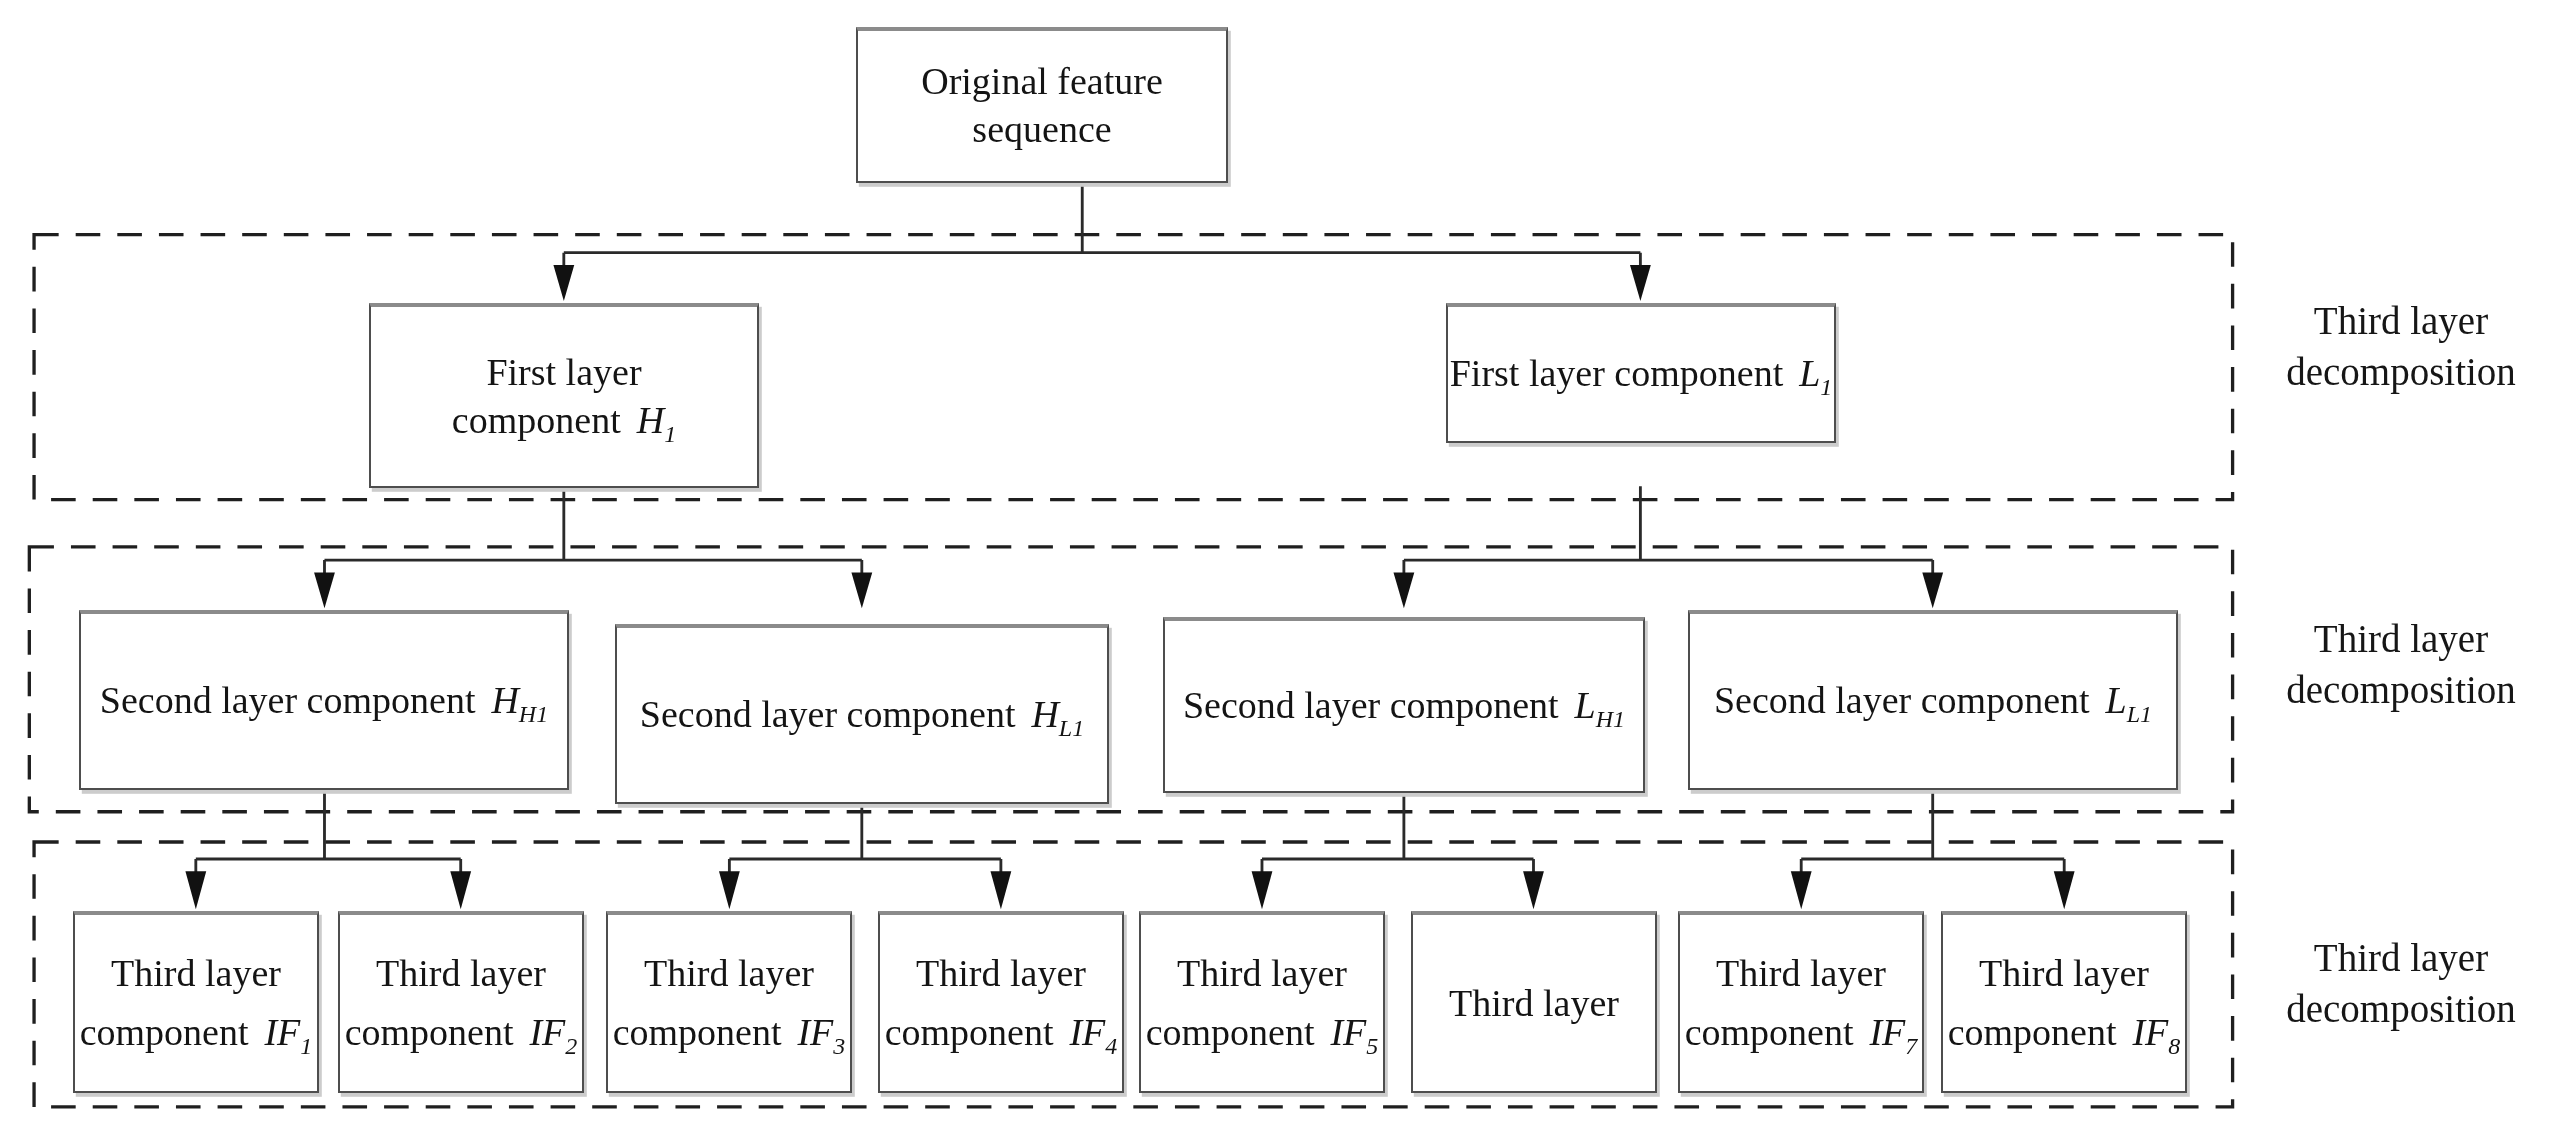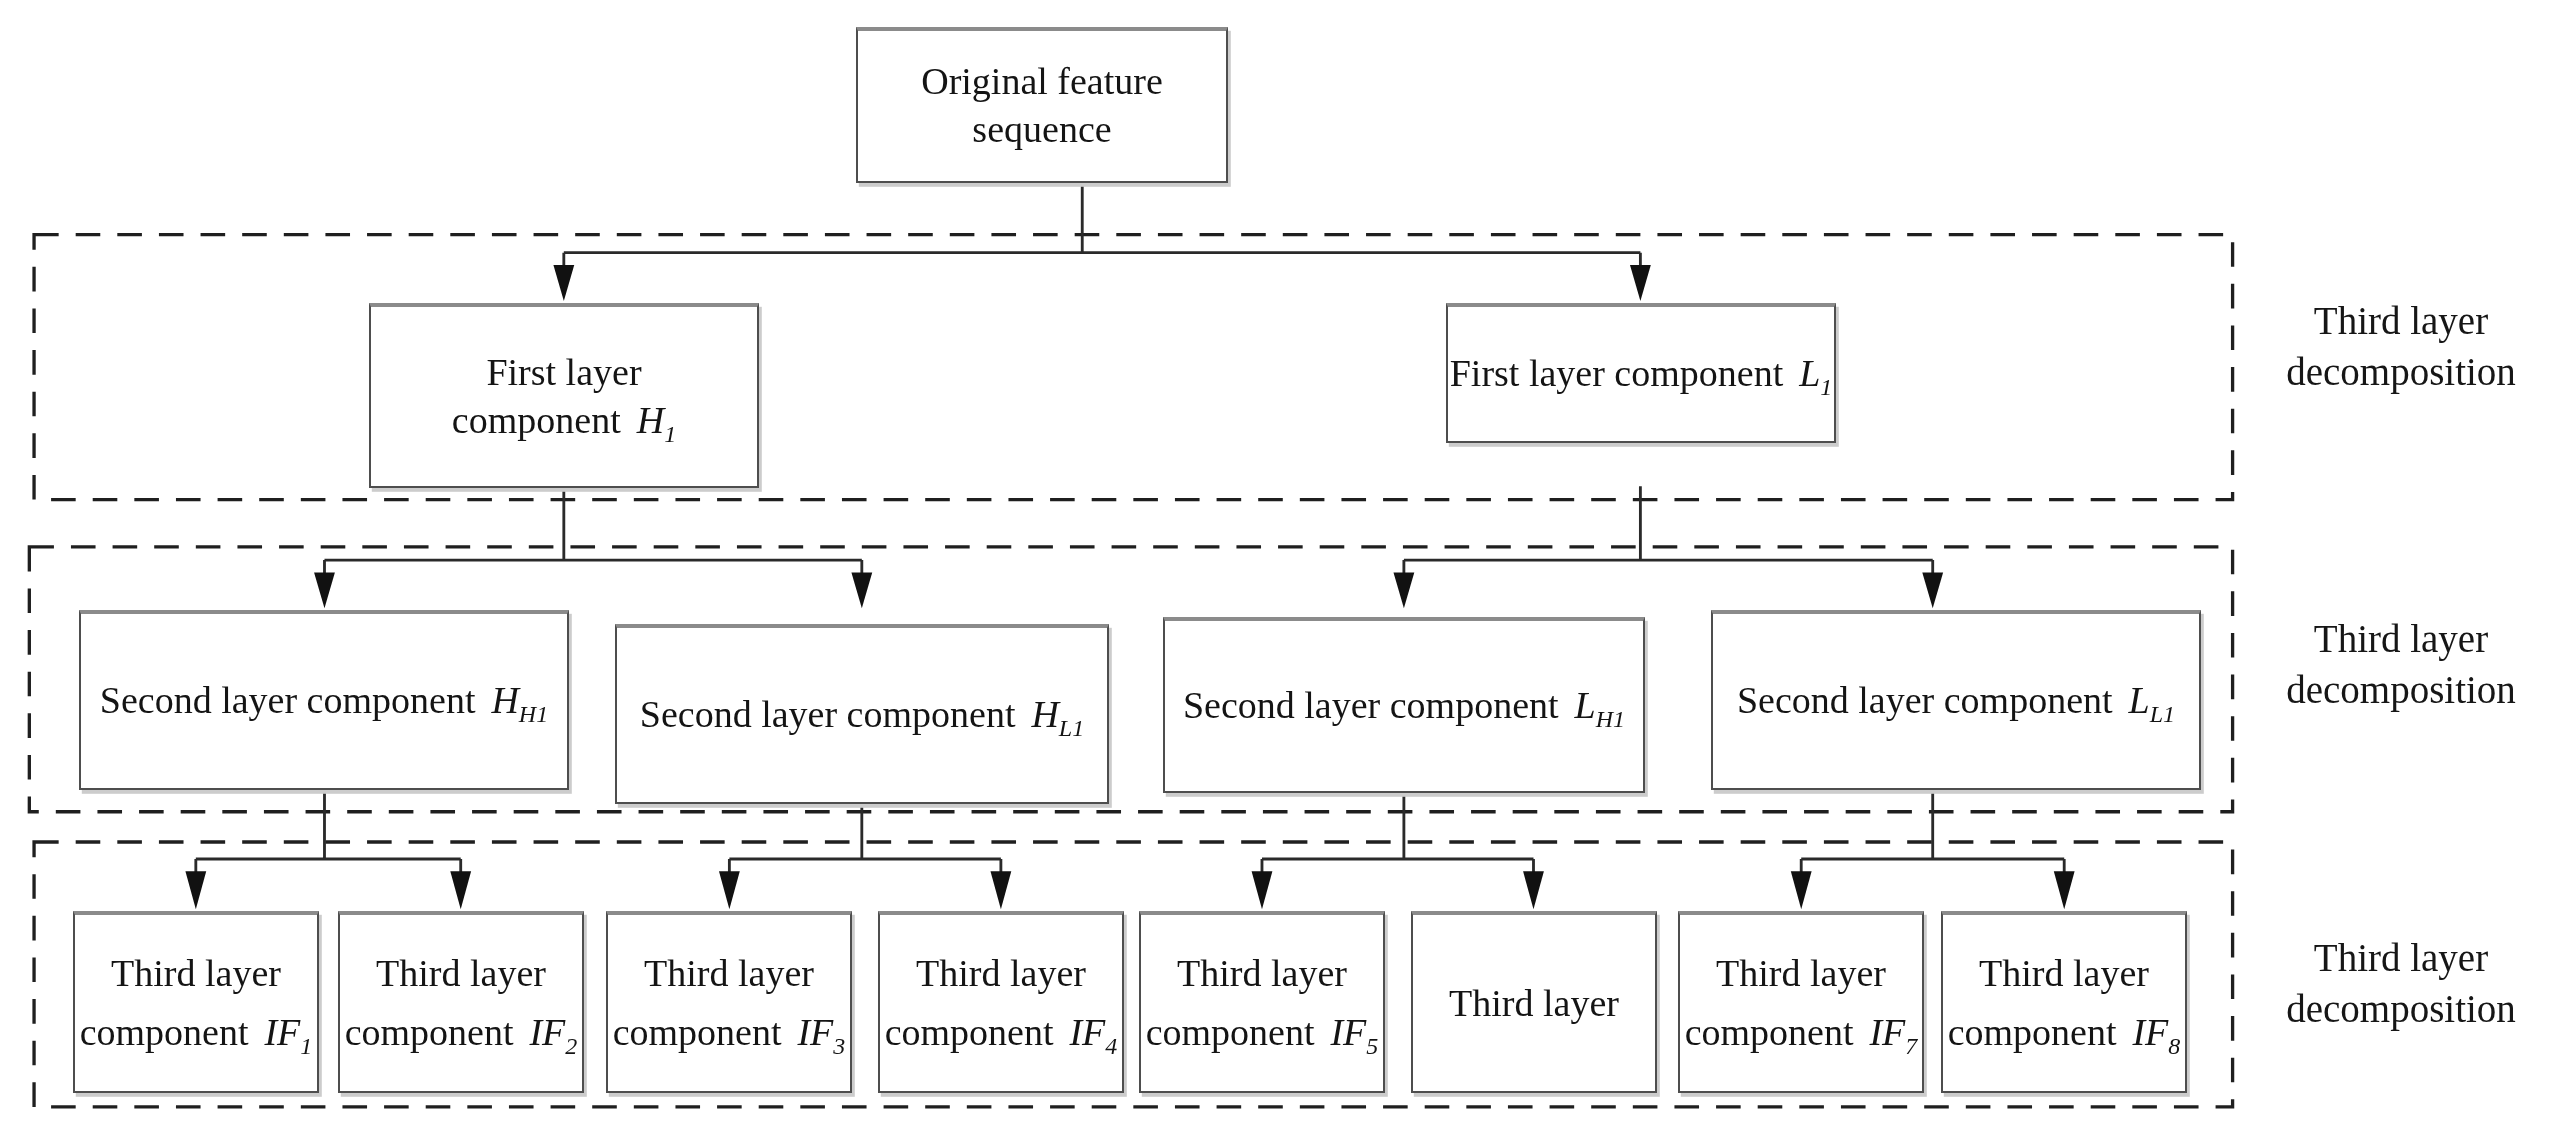--- a/index.html
+++ b/index.html
@@ -102,21 +102,21 @@
 
   <div class="node l2" style="left:79px;top:610px;width:490px;height:180px;">
     <span><span>Second layer component</span><i class="sym">H</i><sub>H1</sub></span>
   </div>
   <div class="node l2" style="left:615px;top:624px;width:494px;height:180px;">
     <span><span>Second layer component</span><i class="sym">H</i><sub>L1</sub></span>
   </div>
   <div class="node l2" style="left:1163px;top:617px;width:482px;height:176px;">
     <span><span>Second layer component</span><i class="sym">L</i><sub>H1</sub></span>
   </div>
-  <div class="node l2" style="left:1688px;top:610px;width:490px;height:180px;margin-left:23px;">
+  <div class="node l2" style="left:1688px;top:610px;width:490px;height:180px;">
     <span><span>Second layer component</span><i class="sym">L</i><sub>L1</sub></span>
   </div>
 
   <div class="node t" style="left:73px;top:911px;width:246px;height:182px;">
     <span>Third layer</span>
     <span><span>component</span><i class="sym">IF</i><sub>1</sub></span>
   </div>
   <div class="node t" style="left:338px;top:911px;width:246px;height:182px;">
     <span>Third layer</span>
     <span><span>component</span><i class="sym">IF</i><sub>2</sub></span>

